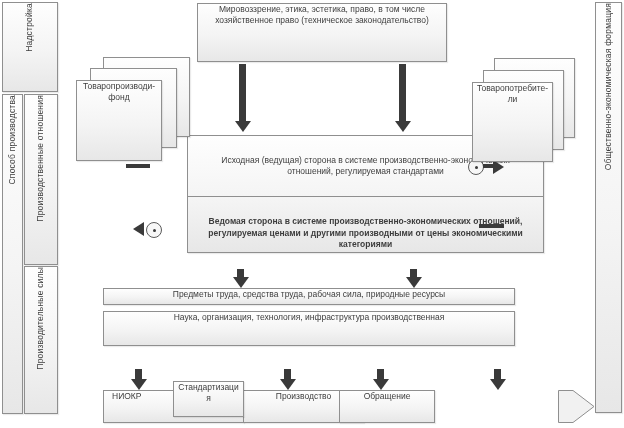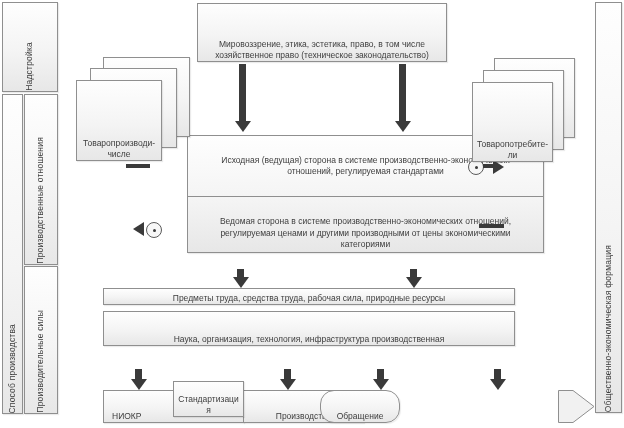--- a/index.html
+++ b/index.html
@@ -4,21 +4,21 @@
 <style>
   html,body{margin:0;padding:0;background:#fff;}
   #stage{
     position:relative;width:624px;height:428px;background:#ffffff;overflow:hidden;
     font-family:"Liberation Sans",sans-serif;color:#3d3d3d;
   }
   .box{
     position:absolute;box-sizing:border-box;
     border:1px solid #8f8f8f;
     background:linear-gradient(180deg,#fefefe 0%,#f4f4f4 55%,#e7e7e7 100%);
-    display:flex;align-items:flex-end;justify-content:center;
+    display:flex;align-items:flex-start;justify-content:center;
     text-align:center;font-size:8.5px;line-height:1.3;
     box-shadow:1px 1px 1px rgba(0,0,0,0.08);
   }
   .rail span{writing-mode:vertical-rl;transform:rotate(180deg);white-space:nowrap;letter-spacing:0.2px;}
   .pre{white-space:pre-line;}
   .arr-v{position:absolute;width:7px;background:#3a3a3a;}
   .arr-v::after{content:"";position:absolute;top:100%;left:50%;transform:translateX(-50%);
     width:0;height:0;border-left:8px solid transparent;border-right:8px solid transparent;
     border-top:11px solid #3a3a3a;}
   .dash{position:absolute;height:4px;background:#3a3a3a;}
@@ -58,40 +58,40 @@
     <span>Мировоззрение, этика, эстетика, право, в том числе хозяйственное право (техническое законодательство)</span>
   </div>
 
   <div class="arr-v" style="left:239px;top:64px;height:57px;"></div>
   <div class="arr-v" style="left:399px;top:64px;height:57px;"></div>
 
   <div class="box" style="left:139px;top:135px;width:357px;height:118px;margin-left:48px;">
     <div class="cell" style="top:0;height:61px;border-bottom:1px solid #8f8f8f;">
       <span>Исходная (ведущая) сторона в системе производственно-экономических отношений, регулируемая стандартами</span>
     </div>
-    <div class="cell" style="top:62px;height:71px;">
+    <div class="cell" style="top:62px;height:71px;font-weight:bold;">
       <span>Ведомая сторона в системе производственно-экономических отношений, регулируемая ценами и другими производными от цены экономическими категориями</span>
     </div>
   </div>
 
   <div class="dash" style="left:126px;top:164px;width:24px;"></div>
   <div class="circ" style="left:468px;top:159px;"></div>
   <div class="dash" style="left:483px;top:164px;width:11px;"></div>
   <div class="head-right" style="left:493px;top:160px;"></div>
 
   <div class="head-left" style="left:133px;top:222px;"></div>
   <div class="circ" style="left:146px;top:222px;"></div>
   <div class="dash" style="left:479px;top:224px;width:25px;"></div>
 
   <div>
     <div class="box" style="left:103px;top:57px;width:87px;height:80px;"></div>
     <div class="box" style="left:90px;top:68px;width:87px;height:80px;"></div>
     <div class="box pre" style="left:76px;top:80px;width:86px;height:81px;">
       <span class="pre">Товаропроизводи-
-числе</span>
+фонд</span>
     </div>
   </div>
 
   <div>
     <div class="box" style="left:494px;top:58px;width:81px;height:80px;"></div>
     <div class="box" style="left:483px;top:70px;width:81px;height:80px;"></div>
     <div class="box pre" style="left:472px;top:82px;width:81px;height:80px;">
       <span class="pre">Товаропотребите-
 ли</span>
     </div>
@@ -111,21 +111,21 @@
   <div class="arr-v" style="left:284px;top:369px;height:10px;"></div>
   <div class="arr-v" style="left:377px;top:369px;height:10px;"></div>
   <div class="arr-v" style="left:494px;top:369px;height:10px;"></div>
 
   <div class="box" style="left:103px;top:390px;width:141px;height:33px;justify-content:flex-start;padding-left:8px;">
     <span>НИОКР</span>
   </div>
   <div class="box" style="left:243px;top:390px;width:121px;height:33px;">
     <span>Производство</span>
   </div>
-  <div class="box" style="left:320px;top:390px;width:80px;height:33px;border-radius:14px;">
+  <div class="box" style="left:339px;top:390px;width:96px;height:33px;">
     <span>Обращение</span>
   </div>
 
   <svg style="position:absolute;left:558px;top:389px;" width="37" height="35">
     <polygon points="0.5,1.5 15,1.5 36,17.5 15,33.5 0.5,33.5" fill="#f1f1f1" stroke="#8f8f8f" stroke-width="1"></polygon>
   </svg>
 
   <div class="box pre" style="left:173px;top:381px;width:71px;height:36px;z-index:3;">
     <span class="pre">Стандартизаци
 я</span>

